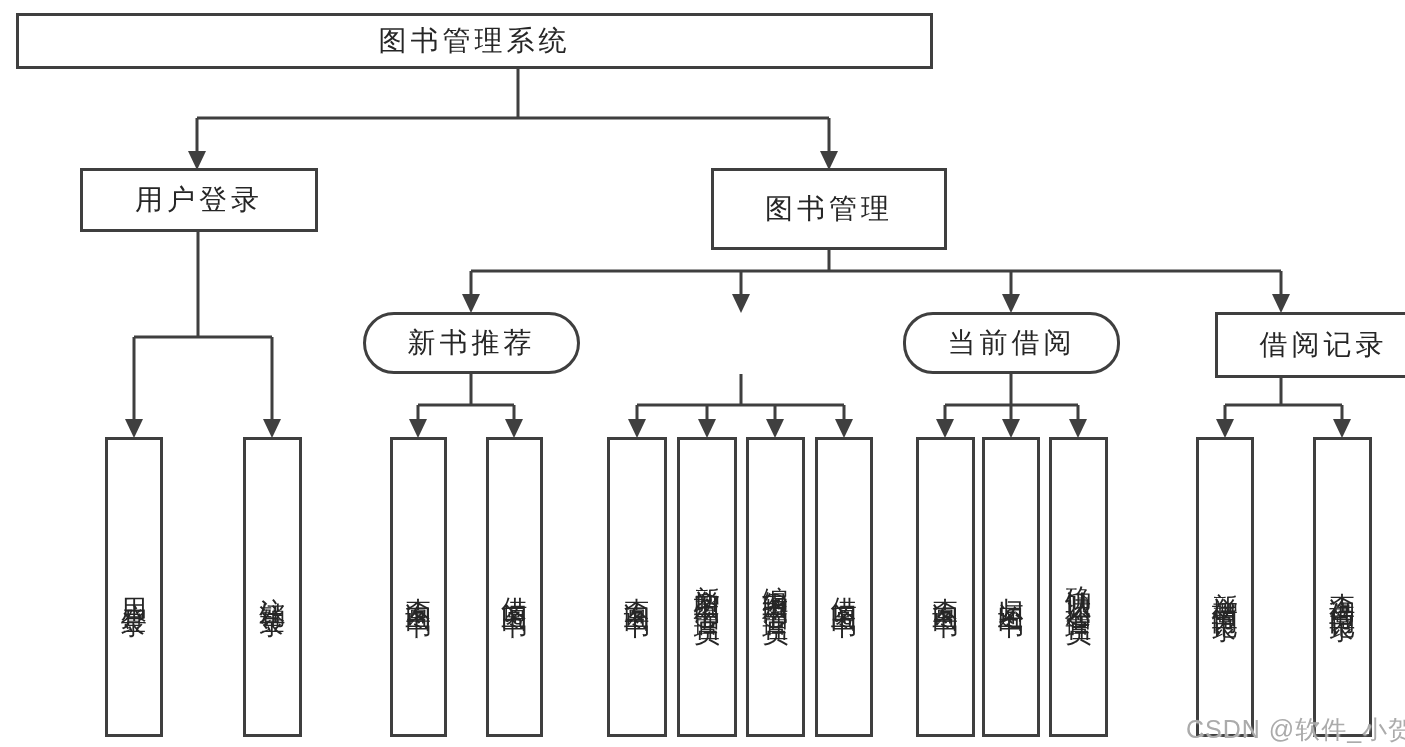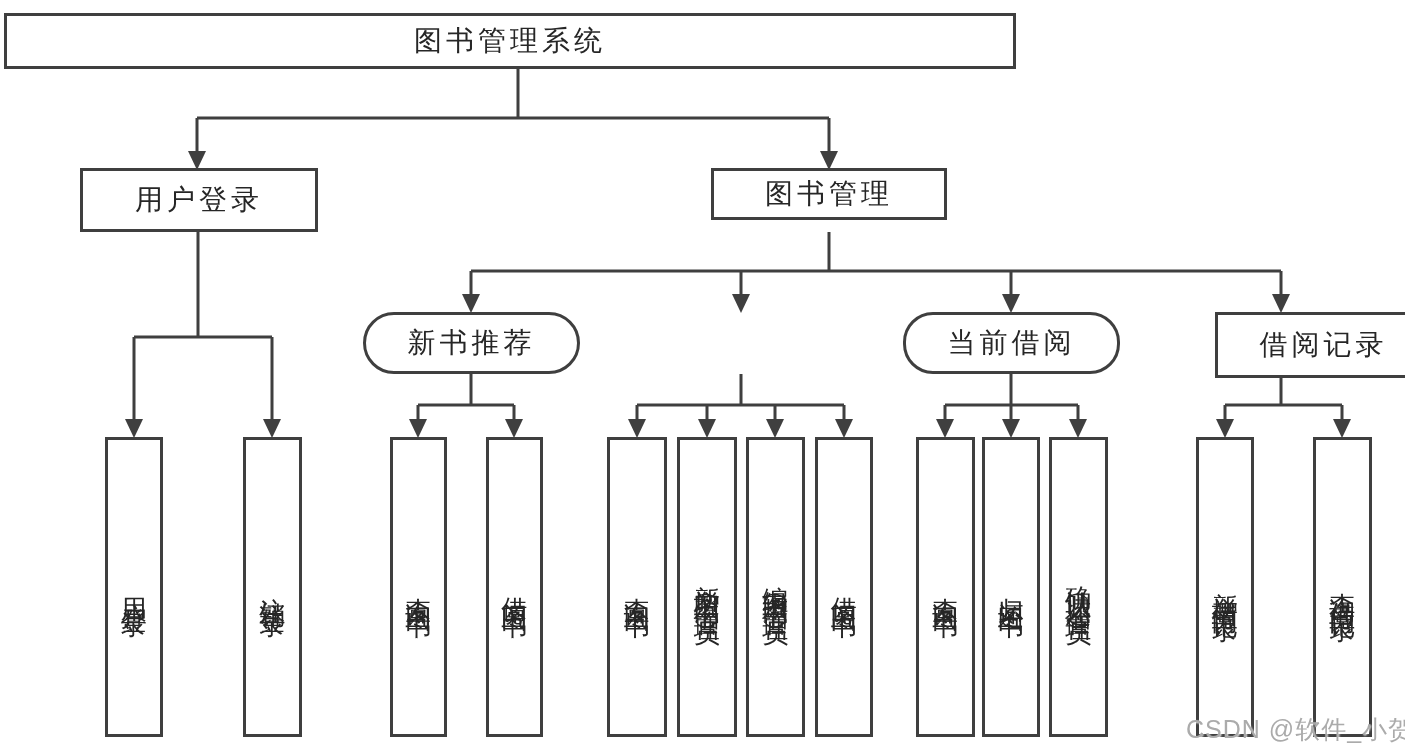--- a/index.html
+++ b/index.html
@@ -49,23 +49,23 @@
     white-space: nowrap;
   }
   .vtext {
     writing-mode: vertical-rl;
     text-orientation: mixed;
     font-size: 26px;
     letter-spacing: 5px;
     line-height: 1.1;
   }
   
-  #n-root            { left: 4px;   top: 13px;  width: 1012px; height: 56px; }
+  #n-root            { left: 16px;   top: 13px;  width: 917px; height: 56px; }
   #n-user-login      { left: 80px;   top: 168px; width: 238px;  height: 64px; }
-  #n-book-management { left: 711px;  top: 168px; width: 236px;  height: 52px; }
+  #n-book-management { left: 711px;  top: 168px; width: 236px;  height: 82px; }
   #n-new-book        { left: 363px;  top: 312px; width: 217px;  height: 62px; border-radius: 31px; }
   #n-book-borrow     { left: 633px;  top: 312px; width: 217px;  height: 62px; }
   #n-current-borrow  { left: 903px;  top: 312px; width: 217px;  height: 62px; border-radius: 30px; }
   #n-borrow-record   { left: 1215px; top: 312px; width: 217px;  height: 66px; }
   .leaf { top: 437px; height: 300px; }
   #n-ul-1 { left: 105px;  width: 58px; }
   #n-ul-2 { left: 243px;  width: 59px; }
   #n-nb-1 { left: 390px;  width: 57px; }
   #n-nb-2 { left: 486px;  width: 57px; }
   #n-bb-1 { left: 607px;  width: 60px; }

